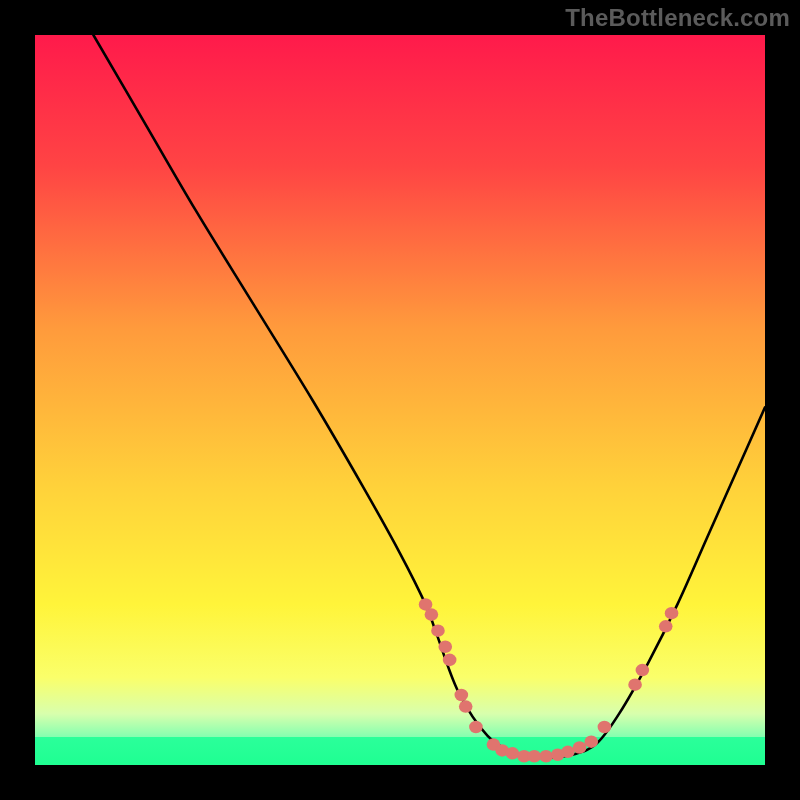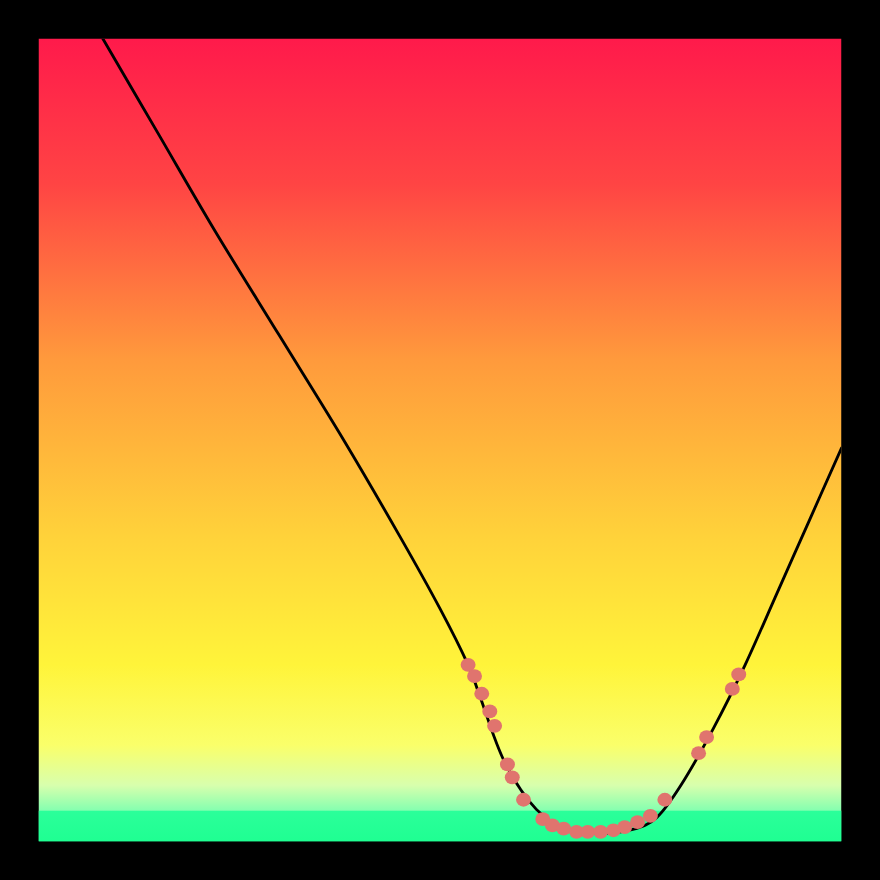--- a/index.html
+++ b/index.html
@@ -49,20 +49,21 @@
     inset: 0;
     width: 100%;
     height: 100%;
     z-index: 50;
   }
 </style>
 </head>
 <body>
 
 <div class="frame">
+  <div class="watermark">TheBottleneck.com</div>
 
   <div class="plot-area">
     <div class="gradient" id="grad" style="background: linear-gradient(rgb(255, 26, 75) 0%, rgb(255, 68, 68) 18%, rgb(255, 154, 60) 40%, rgb(255, 210, 58) 62%, rgb(255, 244, 58) 78%, rgb(250, 255, 106) 88%, rgb(216, 255, 173) 93%, rgb(123, 255, 176) 96.5%, rgb(43, 255, 154) 98.5%, rgb(31, 255, 146) 100%);"></div>
     <div class="green-band" id="gband" style="top: 96.2%; height: 3.8%; background: linear-gradient(rgb(43, 255, 154), rgb(31, 255, 146));"></div>
     <svg class="curve" id="curve-svg" viewBox="0 0 730 730" preserveAspectRatio="none">
       <path id="curve-path" fill="none" stroke="#000" stroke-width="2.6" stroke-linecap="round" stroke-linejoin="round" d="M 58.40 0.00 C 66.92 14.60, 92.47 58.40, 109.50 87.60 C 126.53 116.80, 142.35 144.78, 160.60 175.20 C 178.85 205.62, 199.53 238.47, 219.00 270.10 C 238.47 301.73, 259.15 334.58, 277.40 365.00 C 295.65 395.42, 313.90 427.05, 328.50 452.60 C 343.10 478.15, 354.66 498.83, 365.00 518.30 C 375.34 537.77, 384.47 556.02, 390.55 569.40 C 396.63 582.78, 396.03 584.00, 401.50 598.60 C 406.98 613.20, 414.88 639.97, 423.40 657.00 C 431.92 674.03, 442.87 690.46, 452.60 700.80 C 462.33 711.14, 472.07 715.40, 481.80 719.05 C 491.53 722.70, 501.27 722.70, 511.00 722.70 C 520.73 722.70, 531.68 721.48, 540.20 719.05 C 548.72 716.62, 554.80 714.79, 562.10 708.10 C 569.40 701.41, 575.48 692.28, 584.00 678.90 C 592.52 665.52, 603.47 646.05, 613.20 627.80 C 622.93 609.55, 632.67 590.08, 642.40 569.40 C 652.13 548.72, 661.87 525.60, 671.60 503.70 C 681.33 481.80, 691.07 459.90, 700.80 438.00 C 710.53 416.10, 725.13 383.25, 730.00 372.30"></path>
       <g id="dots">
           <ellipse cx="390.55" cy="569.40" rx="6.8" ry="6.256" fill="#e0746e"></ellipse>
           <ellipse cx="396.39" cy="579.62" rx="6.8" ry="6.256" fill="#e0746e"></ellipse>
           <ellipse cx="402.96" cy="595.68" rx="6.8" ry="6.256" fill="#e0746e"></ellipse>

